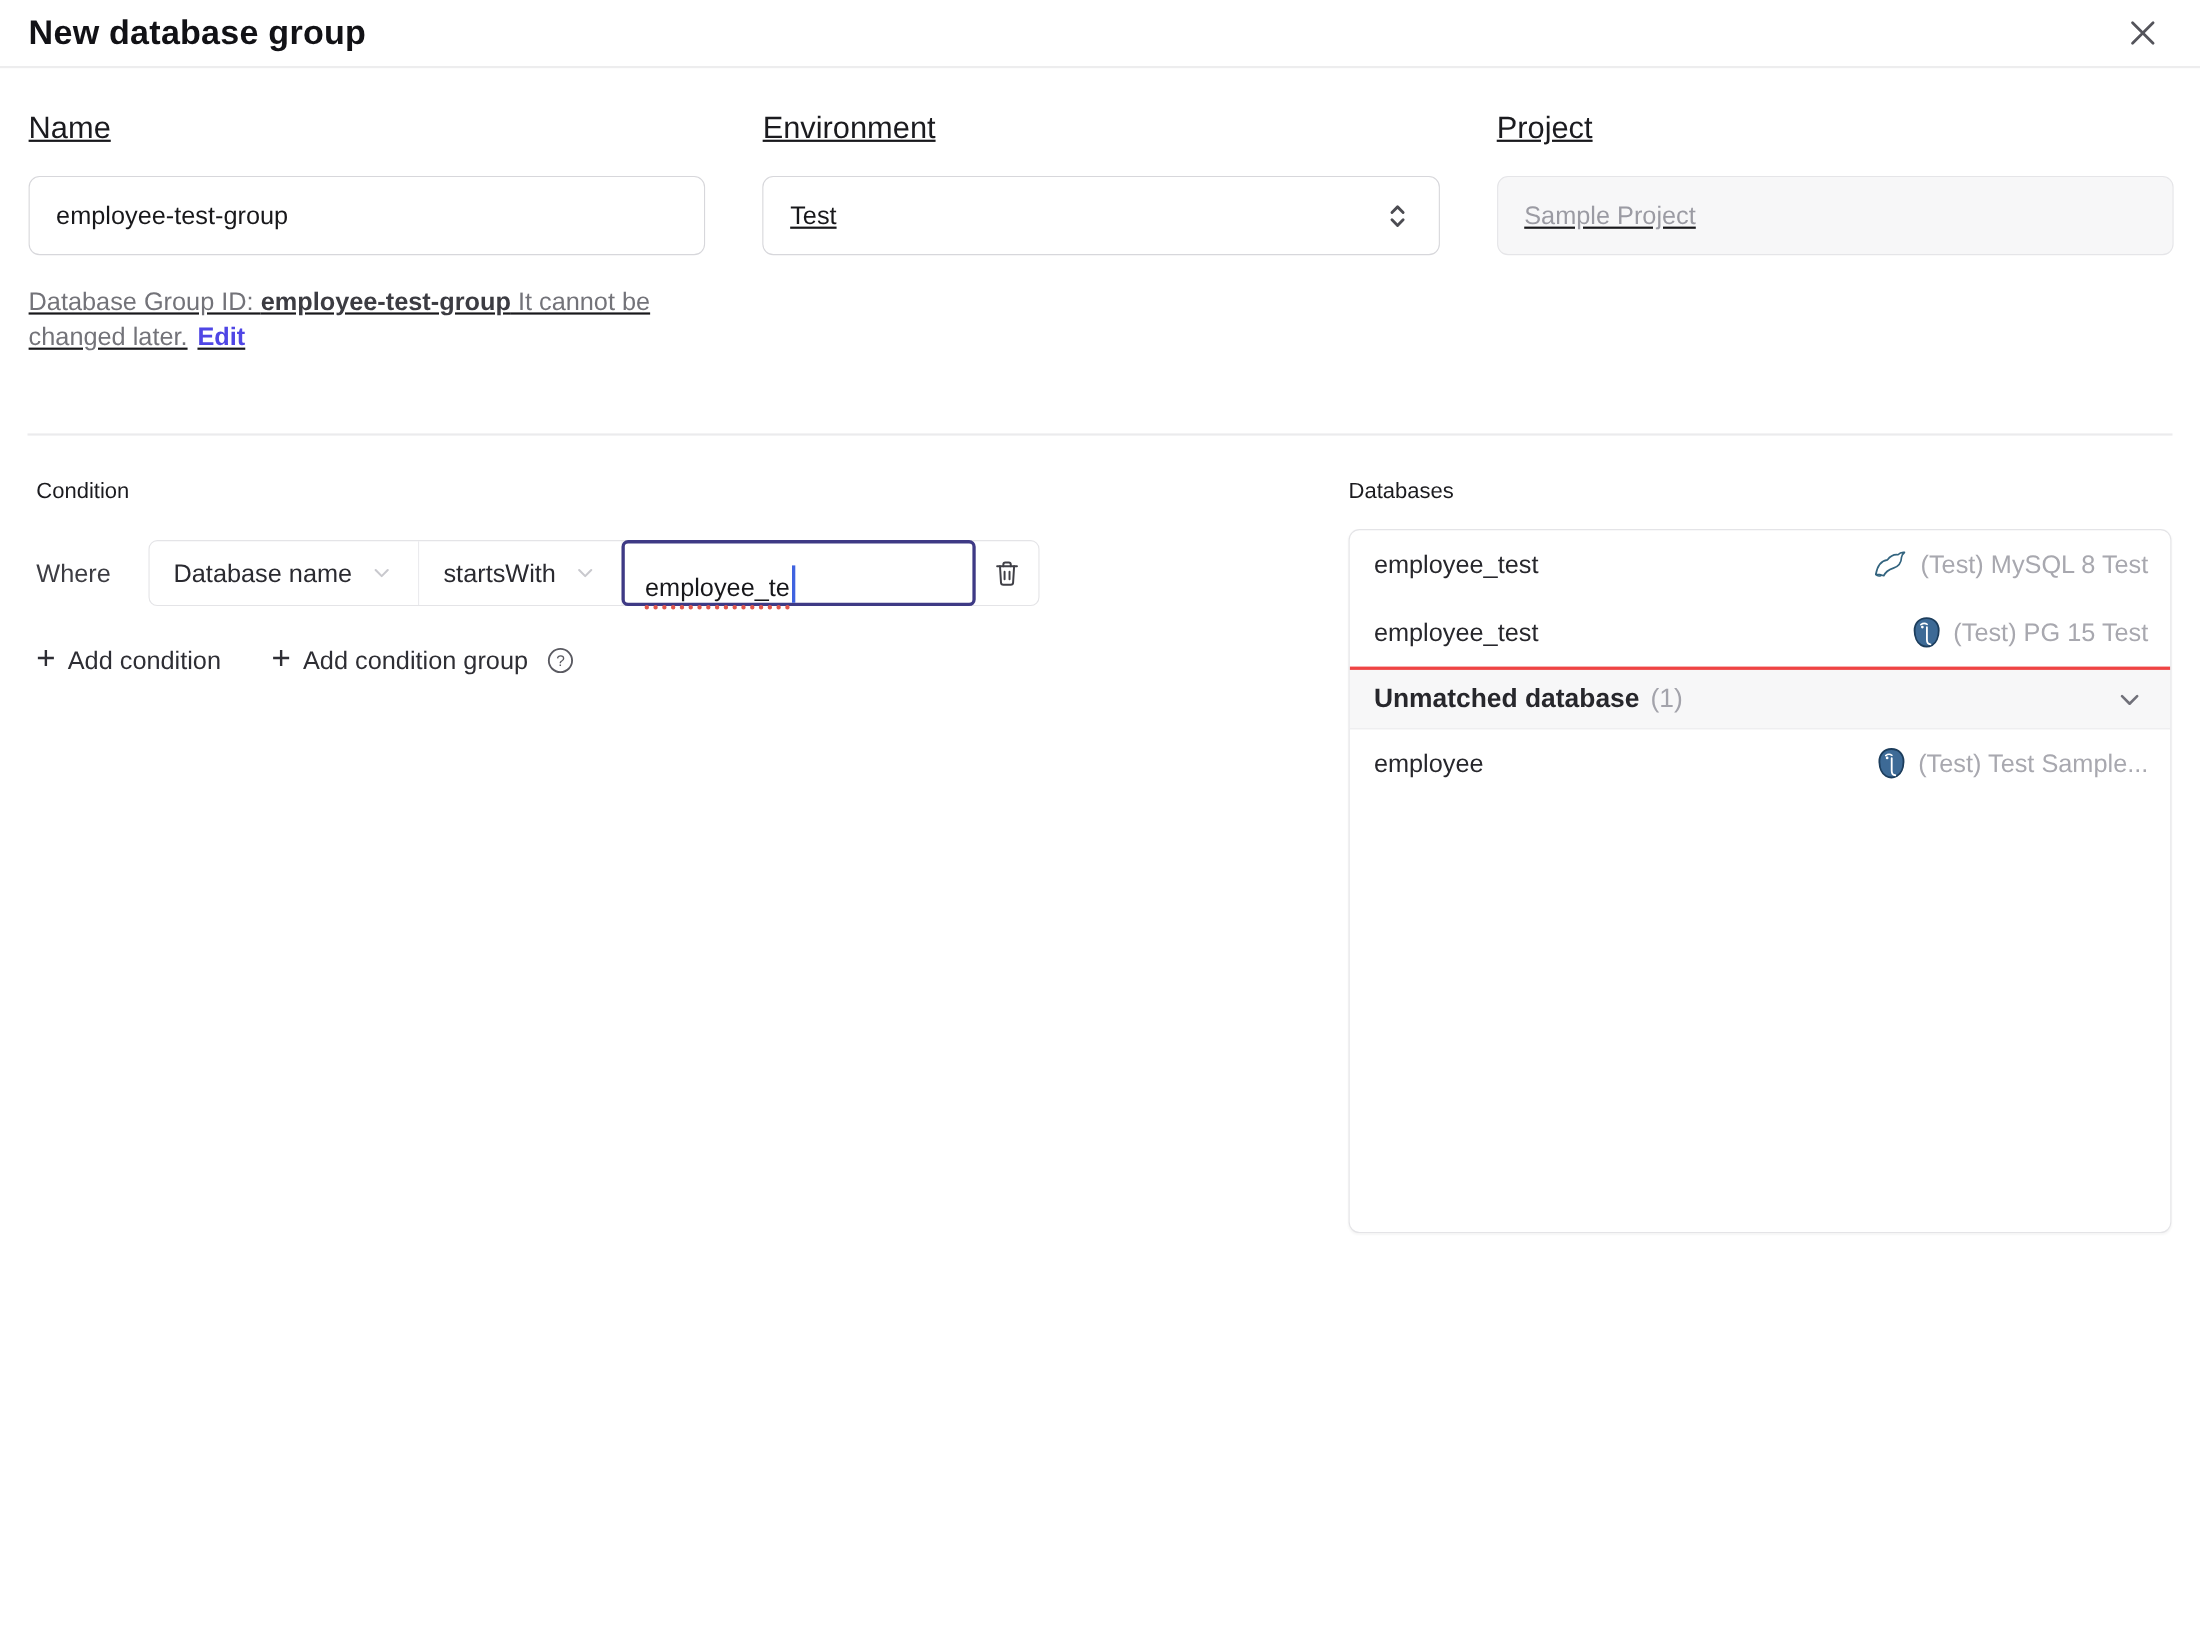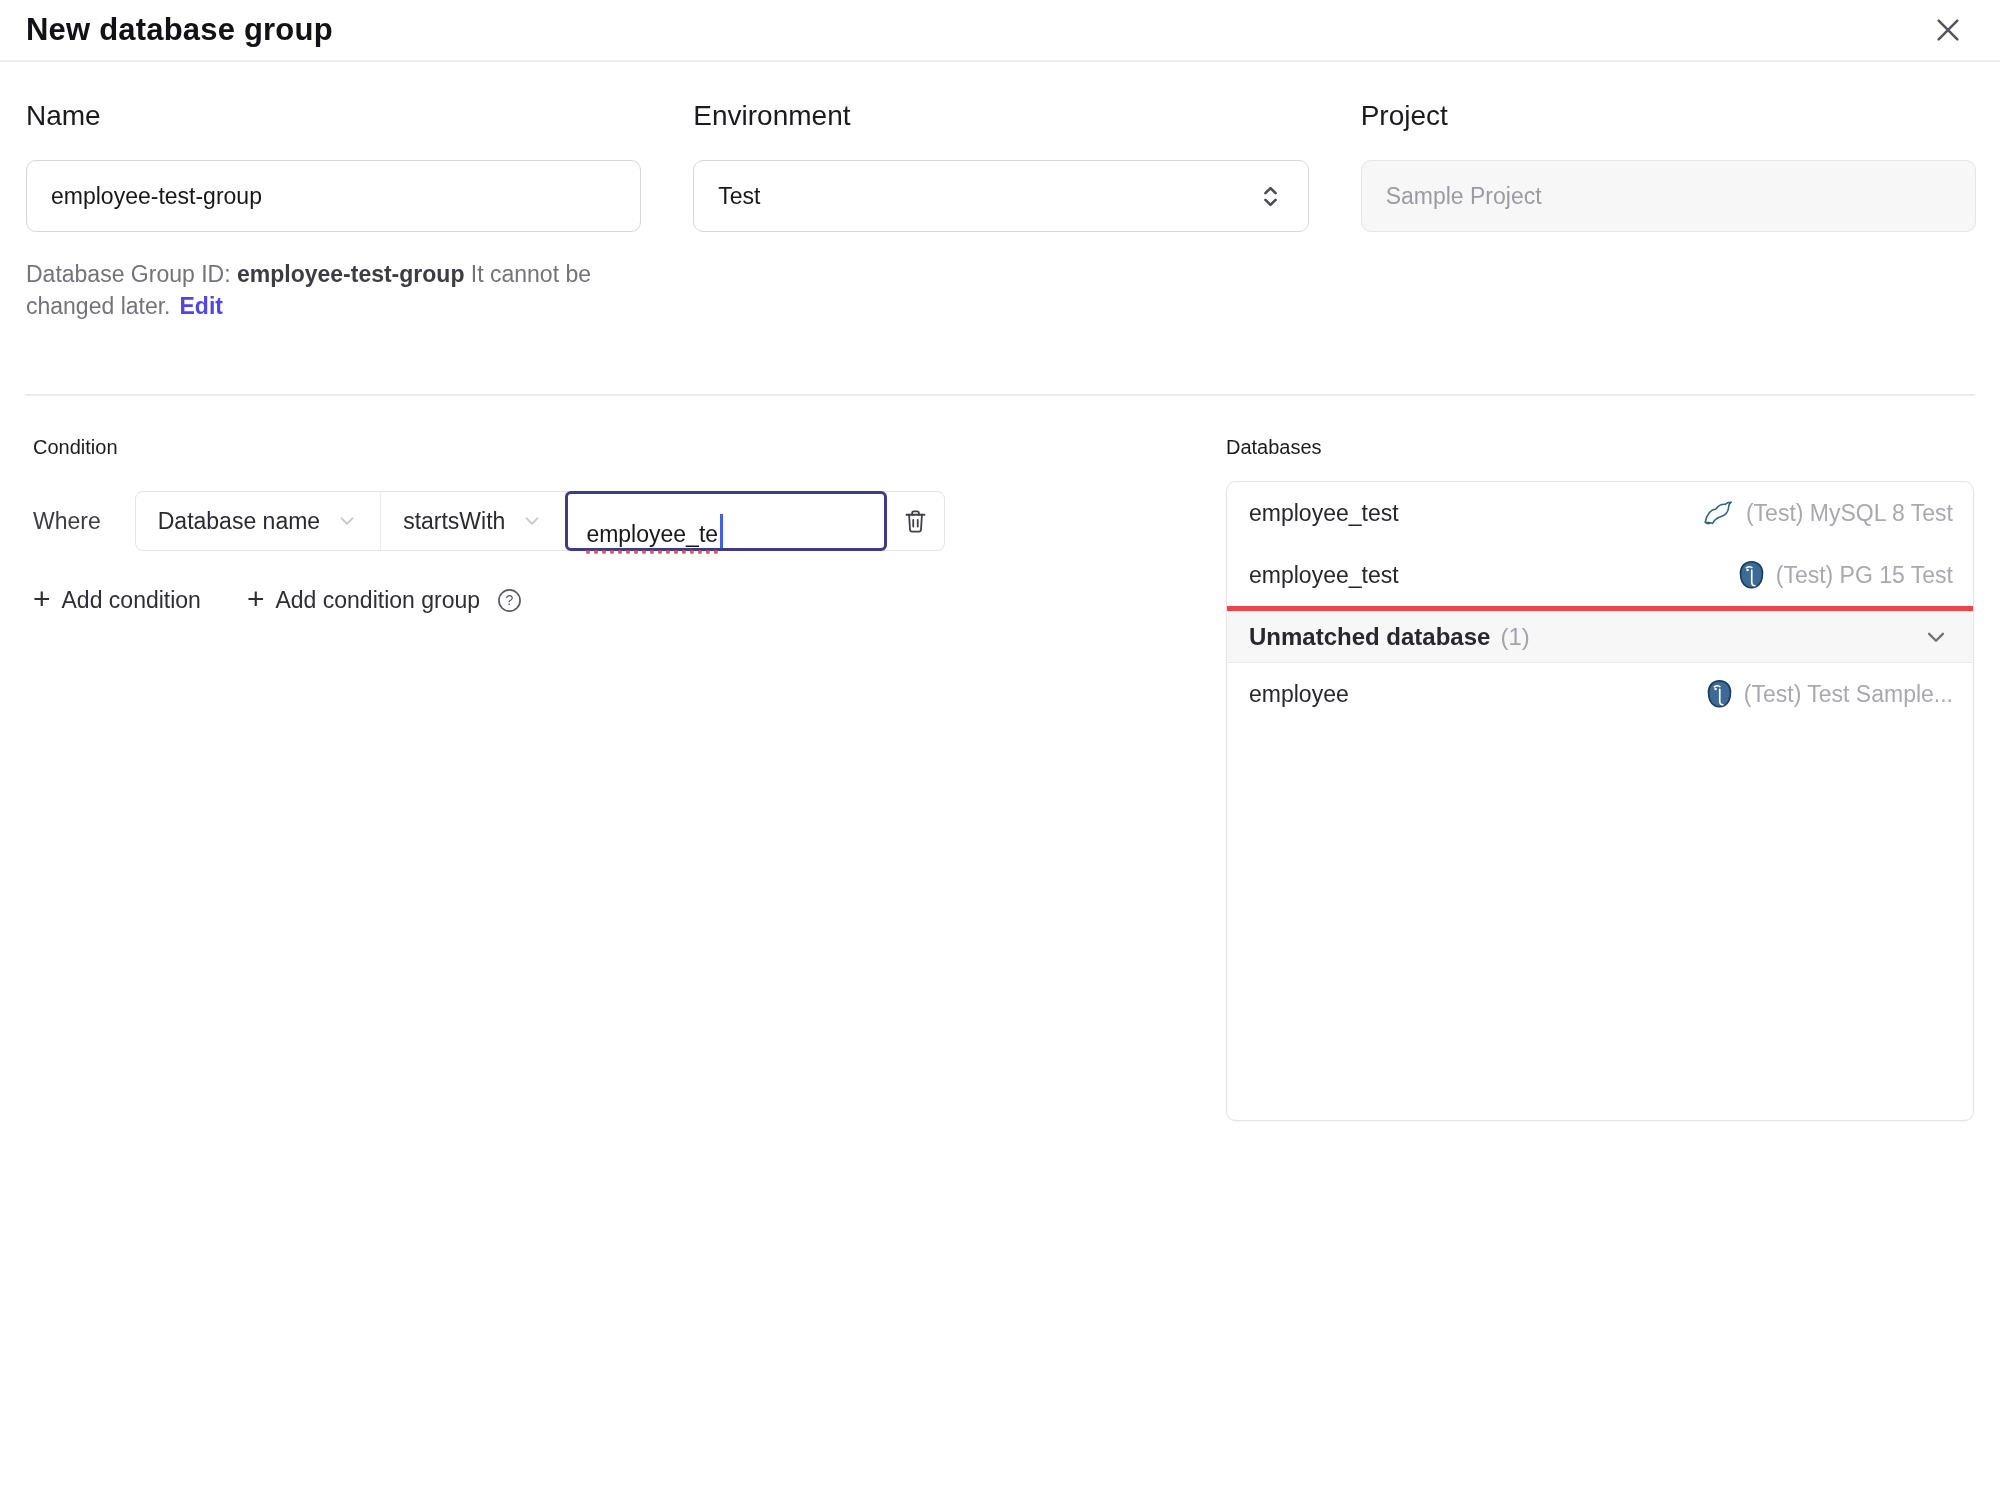--- a/index.html
+++ b/index.html
@@ -9,21 +9,21 @@
   
   .dlg-header { height: 62px; display: flex; align-items: center;
     justify-content: space-between; padding: 0 30px 0 26px;
     border-bottom: 2px solid #ededee; }
   .dlg-title { font-size: 31px; font-weight: 700; color: #121216; letter-spacing: .2px; }
   .close-btn { background: none; border: none; cursor: pointer; display: flex;
     align-items: center; justify-content: center; width: 44px; height: 44px; }
 
   
   .form-row { display: grid; grid-template-columns: 1fr 1fr 1fr;
-    column-gap: 52px; padding: 38px 24px 0 26px; align-items: start; }
+    column-gap: 52px; padding: 38px 24px 0 26px; align-items: start; text-decoration: underline; }
   .field-label { font-size: 28px; font-weight: 500; color: #1b1b1f; margin-bottom: 28px; }
   .text-input { width: 100%; height: 72px; border: 1px solid #d7d7db; border-radius: 10px;
     font-size: 23px; color: #18181b; padding: 0 24px; outline: none; background: #fff;
     font-family: inherit; }
   .select-box { width: 100%; height: 72px; border: 1px solid #d7d7db; border-radius: 10px;
     display: flex; align-items: center; justify-content: space-between;
     padding: 0 24px; font-size: 23px; color: #18181b; cursor: pointer; background: #fff; }
   .select-box.disabled { background: #f7f7f8; border-color: #e5e5e8; color: #9b9ba3;
     cursor: default; }
   .id-note { margin-top: 26px; font-size: 23px; line-height: 32px; color: #737379;
@@ -64,21 +64,21 @@
   .help-btn { background: none; border: none; cursor: pointer; margin-left: -30px;
     display: flex; align-items: center; }
 
   
   .databases-col .section-heading { margin-bottom: 22px; }
   .db-panel { border: 1px solid #e4e4e7; border-radius: 10px; height: 640px;
     overflow: hidden; background: #fff; box-shadow: 0 1px 2px rgba(0,0,0,.04); }
   .db-section-header { height: 57px; display: flex; align-items: center;
     padding: 0 22px; background: #f7f7f8; border-bottom: 1px solid #ebebee;
     cursor: pointer; }
-  .db-section-header.second { border-top: 5px solid #ef4444; }
+  .db-section-header.second { border-top: 3px solid #ef4444; }
   .sec-title { font-size: 24px; font-weight: 600; color: #27272c; }
   .sec-count { font-size: 24px; color: #a3a3ab; margin-left: 10px; }
   .sec-chevron { margin-left: auto; display: flex; align-items: center; }
   .db-row { height: 62px; display: flex; align-items: center;
     justify-content: space-between; padding: 0 20px 0 22px; }
   .db-name { font-size: 23px; color: #27272c; }
   .db-instance { display: flex; align-items: center; gap: 10px; font-size: 23px;
     color: #a8a8af; }
 </style>
 </head>

